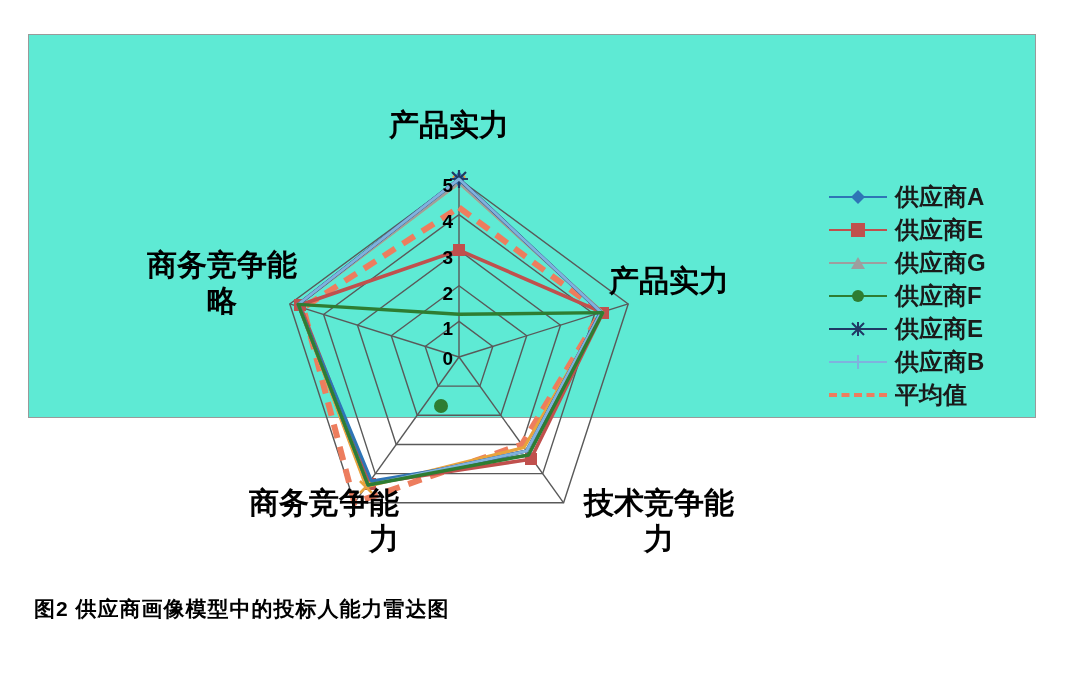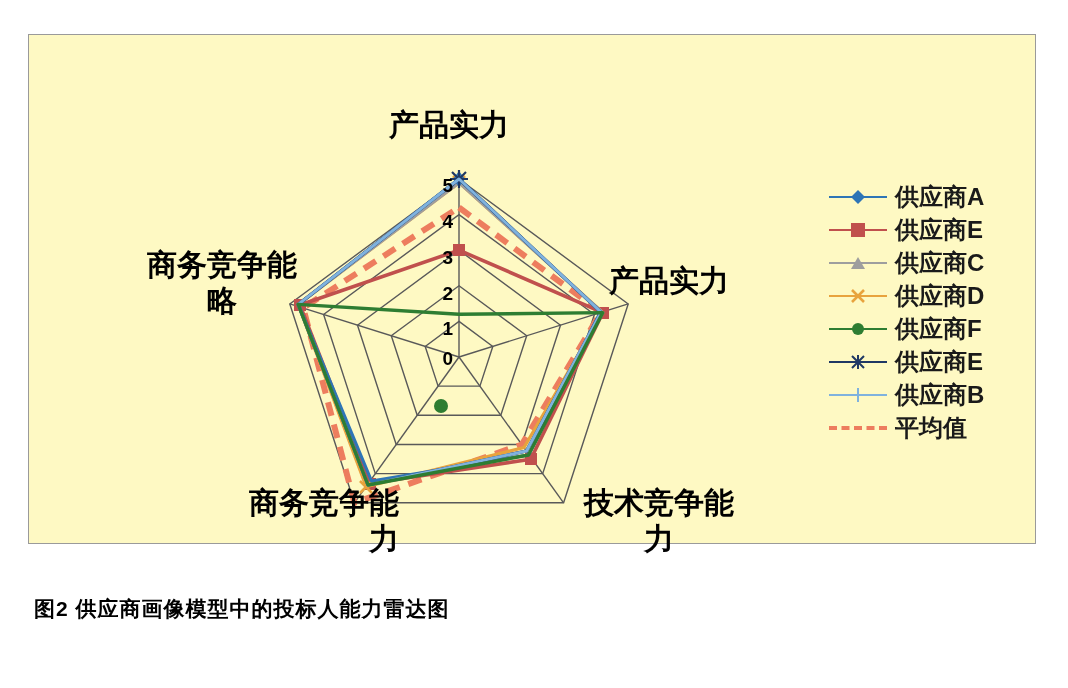--- a/index.html
+++ b/index.html
@@ -19,23 +19,23 @@
     left: 0; top: 0;
     width: 1068px;
     height: 688px;
     background: #ffffff;
   }
   #chart-frame {
     position: absolute;
     left: 28px;
     top: 34px;
     width: 1008px;
-    height: 510px;
+    height: 384px;
     border: 1px solid #9a9a9a;
-    background: #fef9c3;
+    background: #5eead4;
     box-sizing: border-box;
   }
   #radar-area {
     position: absolute;
     left: 0;
     top: 0;
     width: 790px;
     height: 538px;
   }
   #radar-svg {
@@ -227,32 +227,23 @@
         <span class="legend-text">供应商E</span>
       </div>
 
       <div class="legend-row">
         <span class="legend-mark">
           <span class="legend-line" style="background:#9e9e9e;"></span>
           <svg class="legend-sym" viewBox="0 0 14 14">
               <polygon points="7,1 14,13 0,13" fill="#9e9e9e"></polygon>
             </svg>
         </span>
-        <span class="legend-text">供应商C</span>
-      </div>
-
-      <div class="legend-row">
-        <span class="legend-mark">
-          <span class="legend-line" style="background:#e8a33d;"></span>
-          <svg class="legend-sym" viewBox="0 0 14 14">
-              <path d="M1,1 L13,13 M13,1 L1,13" stroke="#e8a33d" stroke-width="2.6"></path>
-            </svg>
-        </span>
-        <span class="legend-text">供应商D</span>
-      </div>
+        <span class="legend-text">供应商G</span>
+      </div>
+
 
       <div class="legend-row">
         <span class="legend-mark">
           <span class="legend-line" style="background:#2e7d32;"></span>
           <svg class="legend-sym" viewBox="0 0 14 14">
               <circle cx="7" cy="7" r="6" fill="#2e7d32"></circle>
             </svg>
         </span>
         <span class="legend-text">供应商F</span>
       </div>

